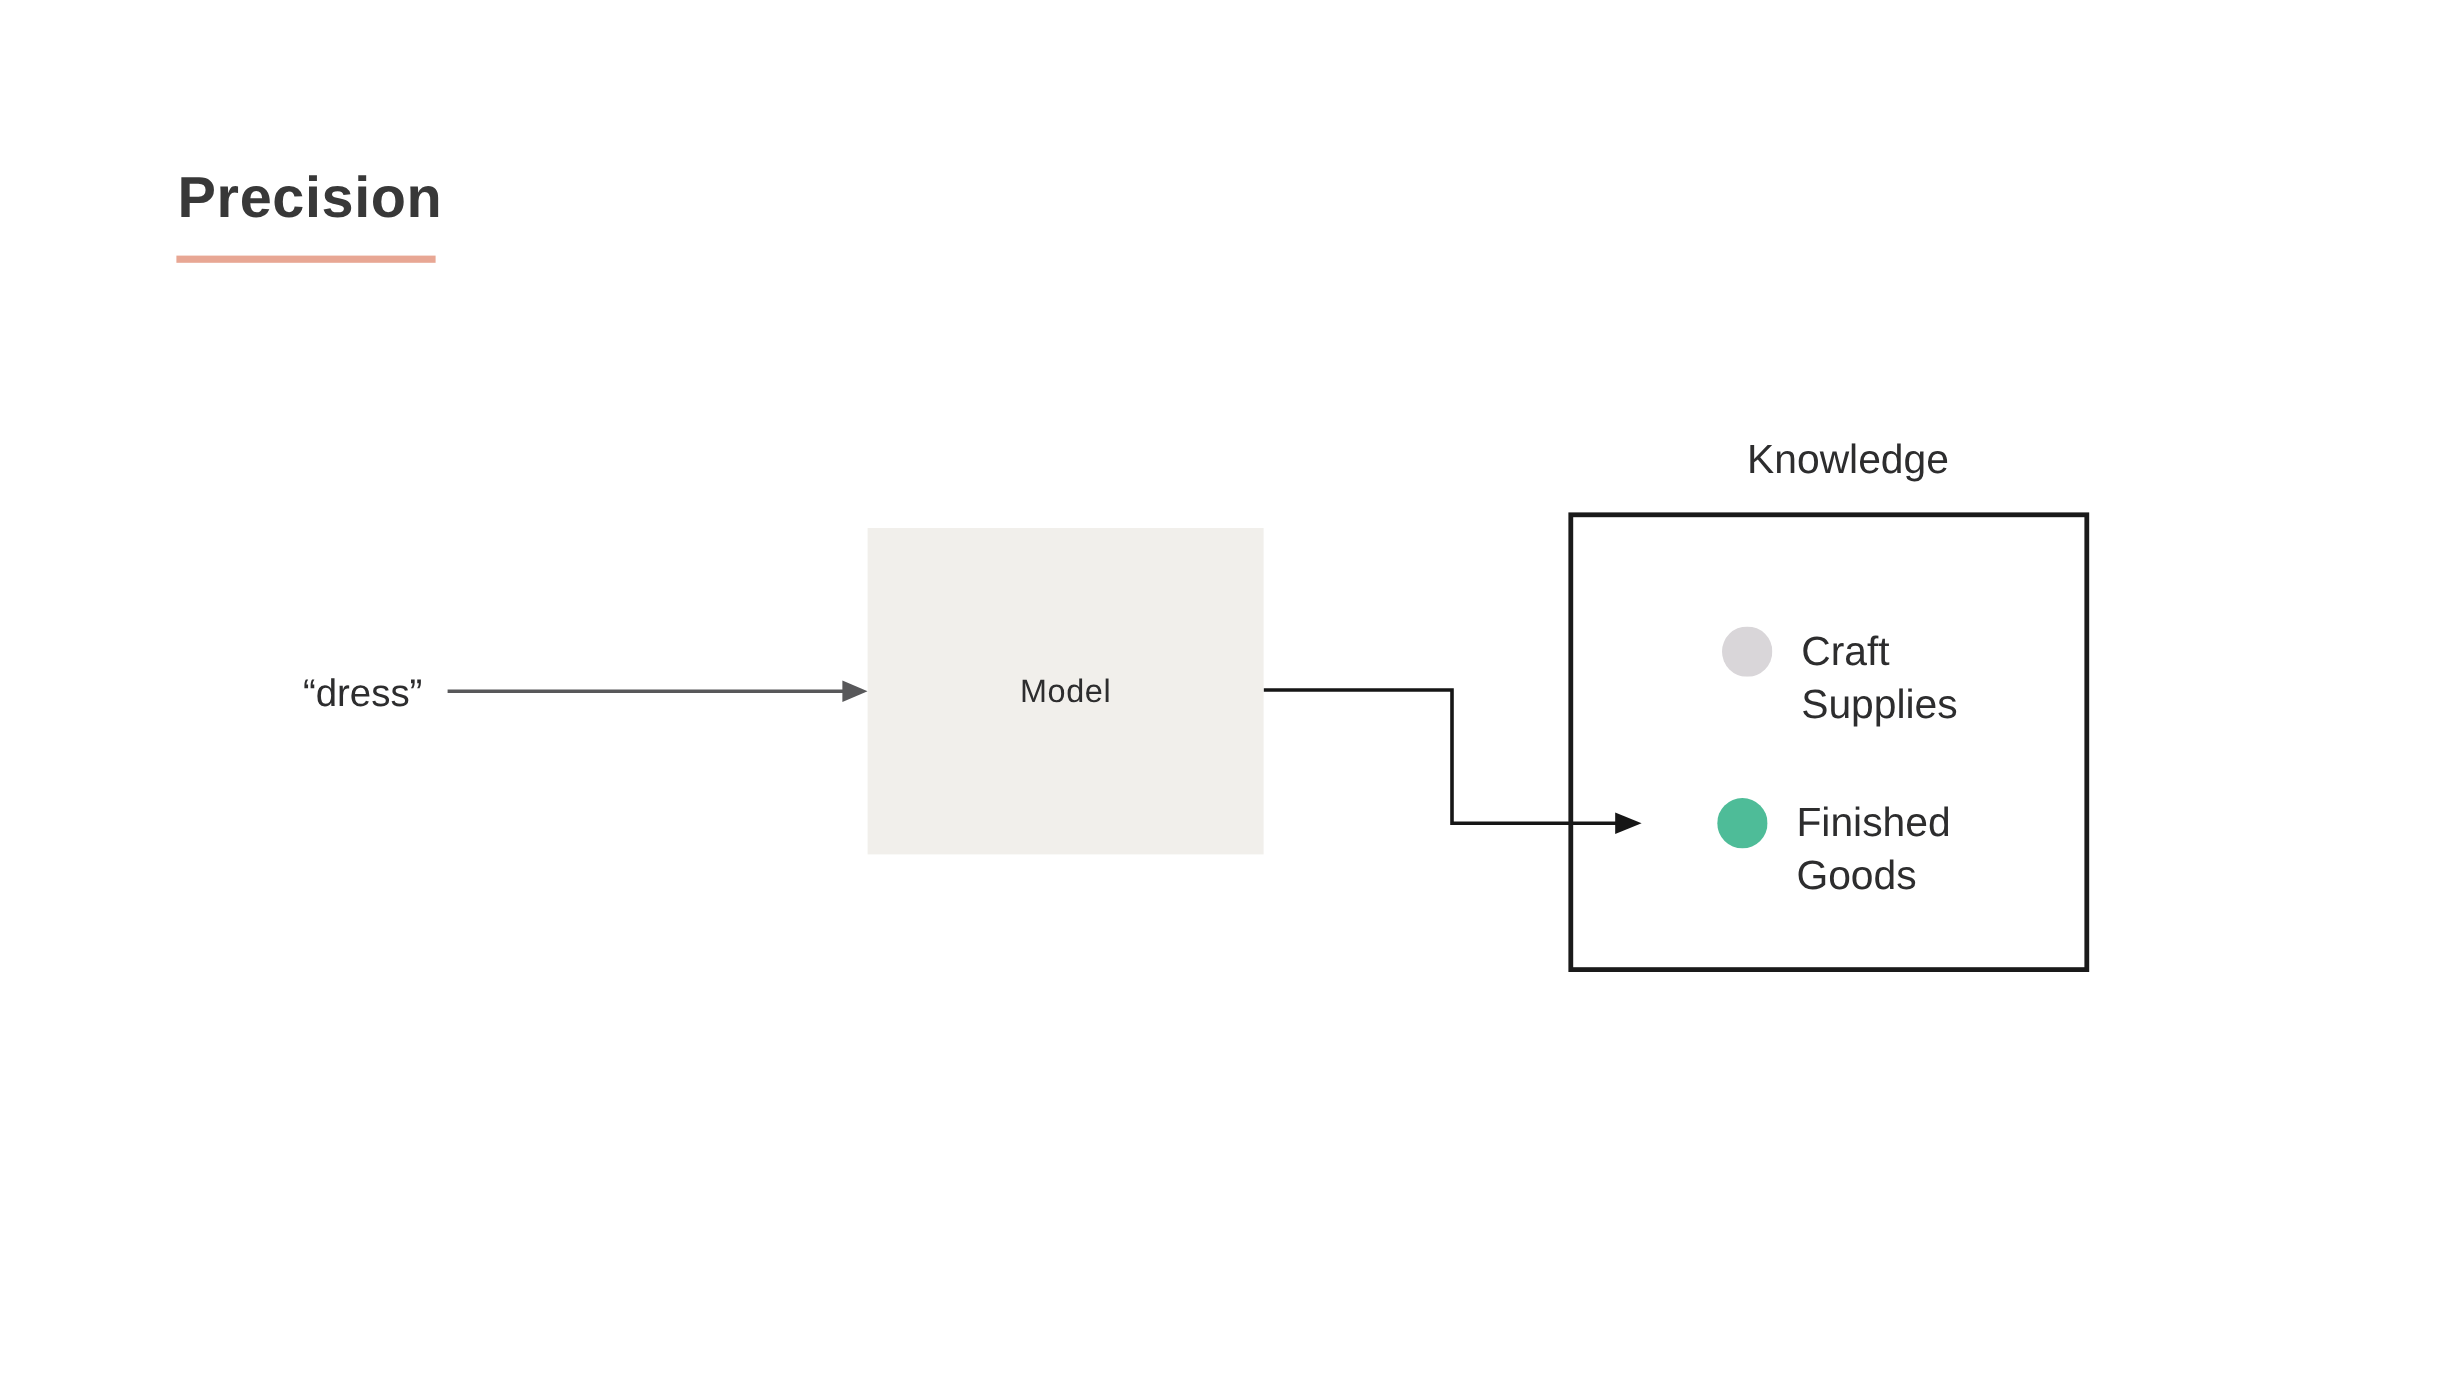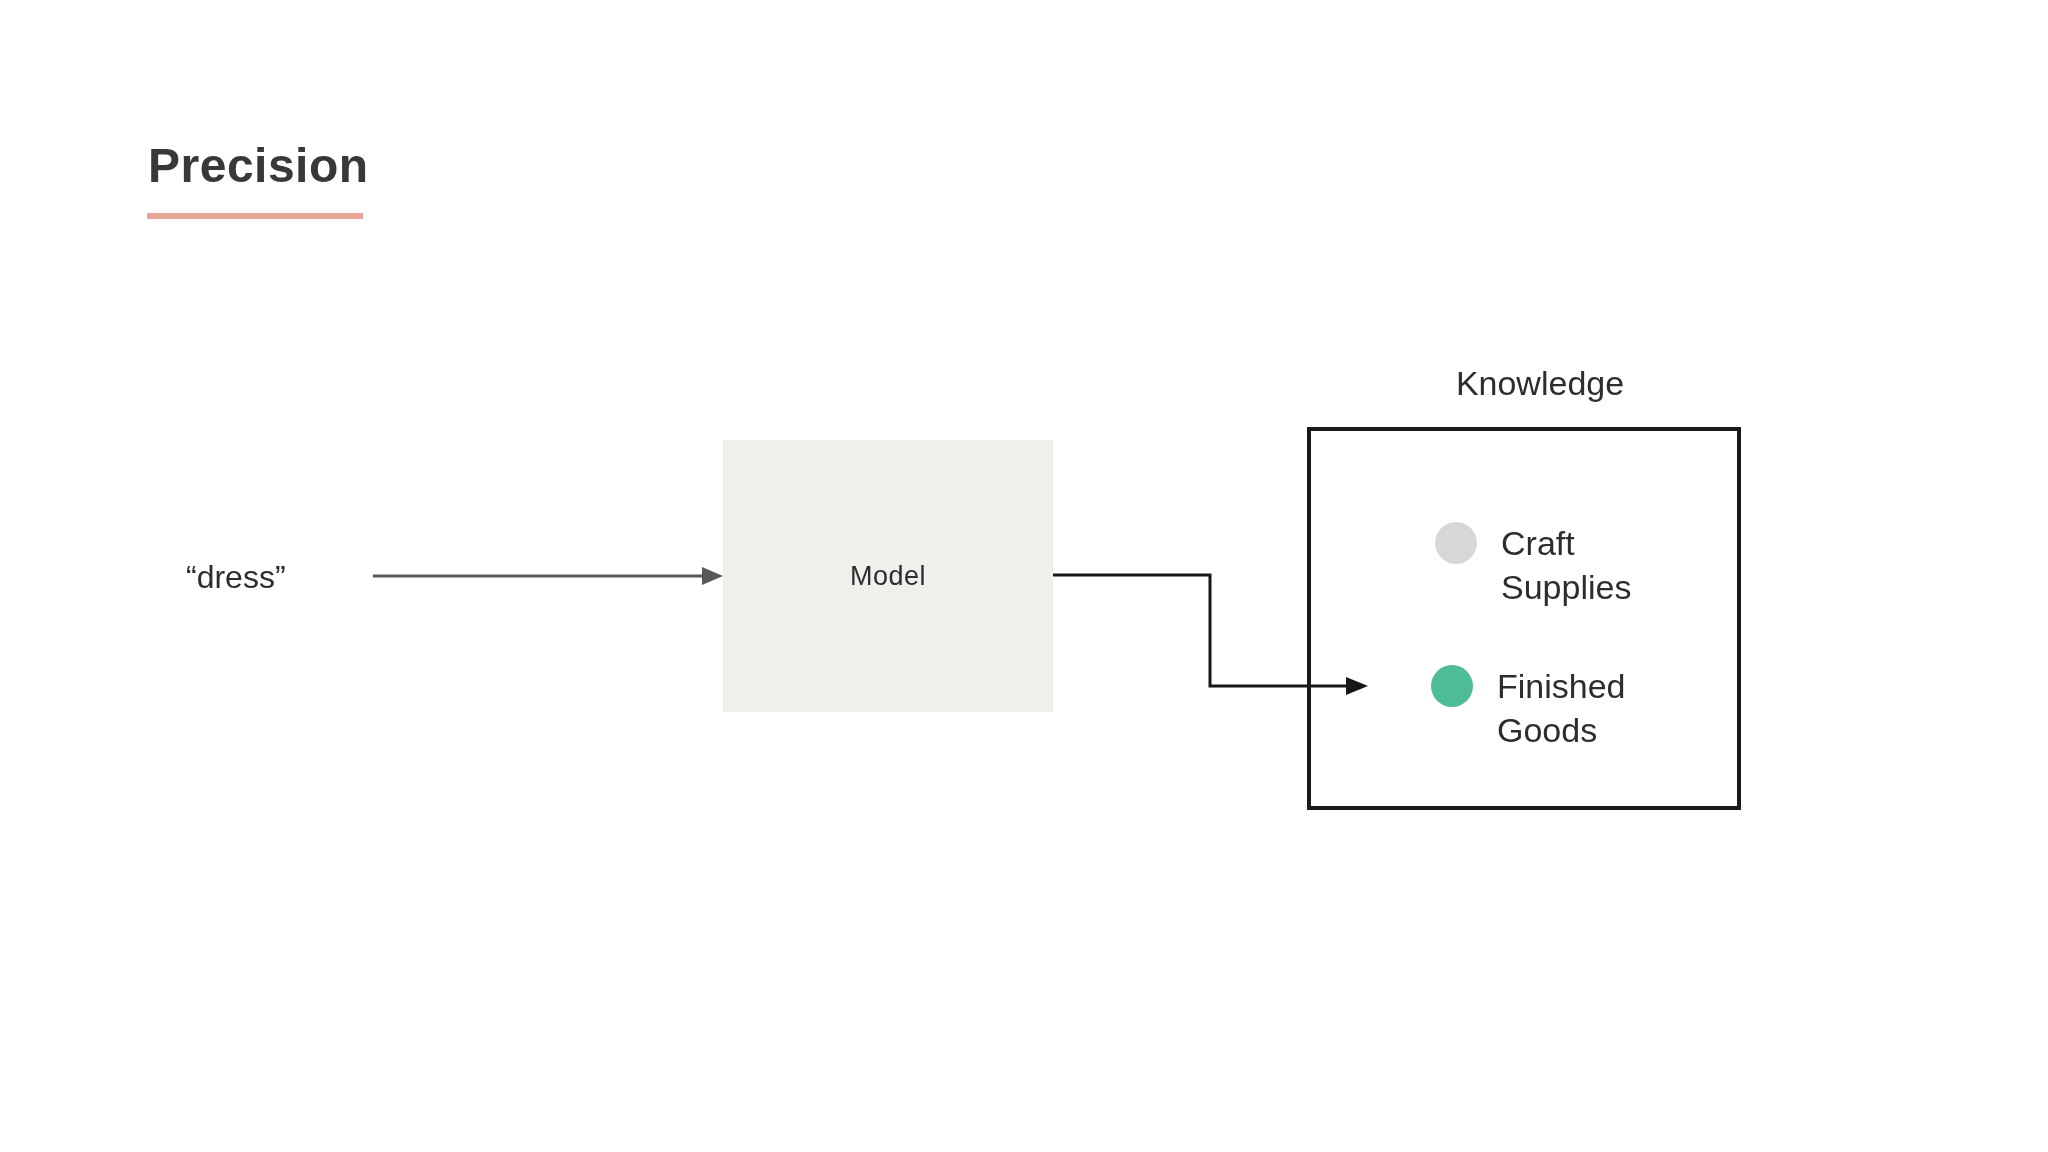--- a/index.html
+++ b/index.html
@@ -33,21 +33,21 @@
     width: 216px;
     height: 6px;
   }
 
   
   .input-label {
     position: absolute;
     left: 186px;
     top: 557px;
     width: 166px;
-    text-align: left;
+    text-align: right;
     font-size: 32px;
     line-height: 40px;
   }
 
   
   .arrows {
     position: absolute;
     left: 0;
     top: 0;
     width: 2048px;

